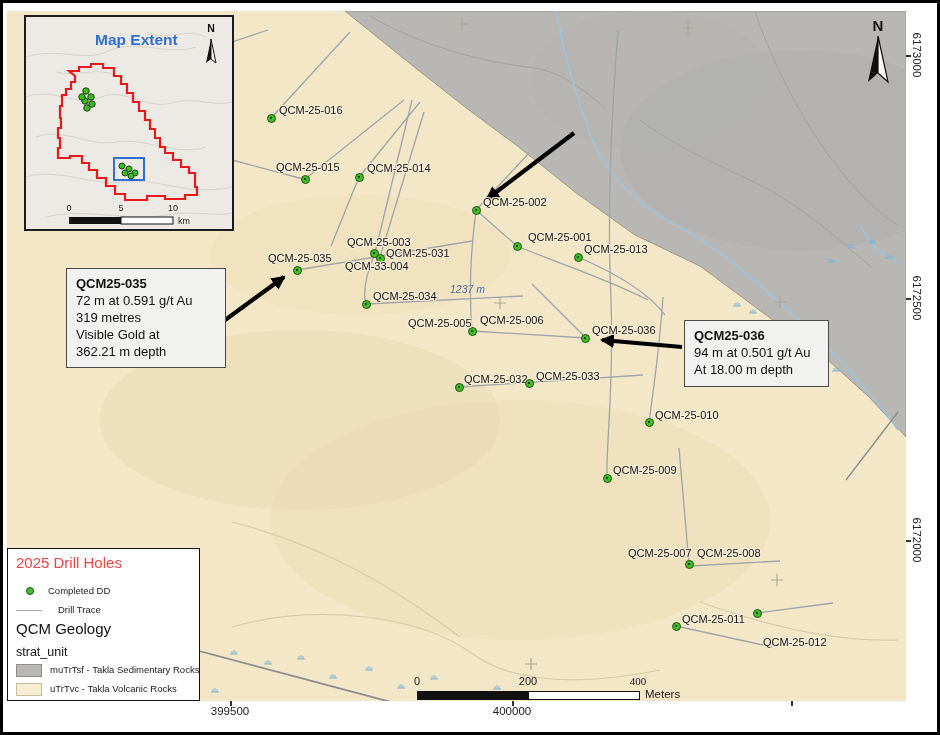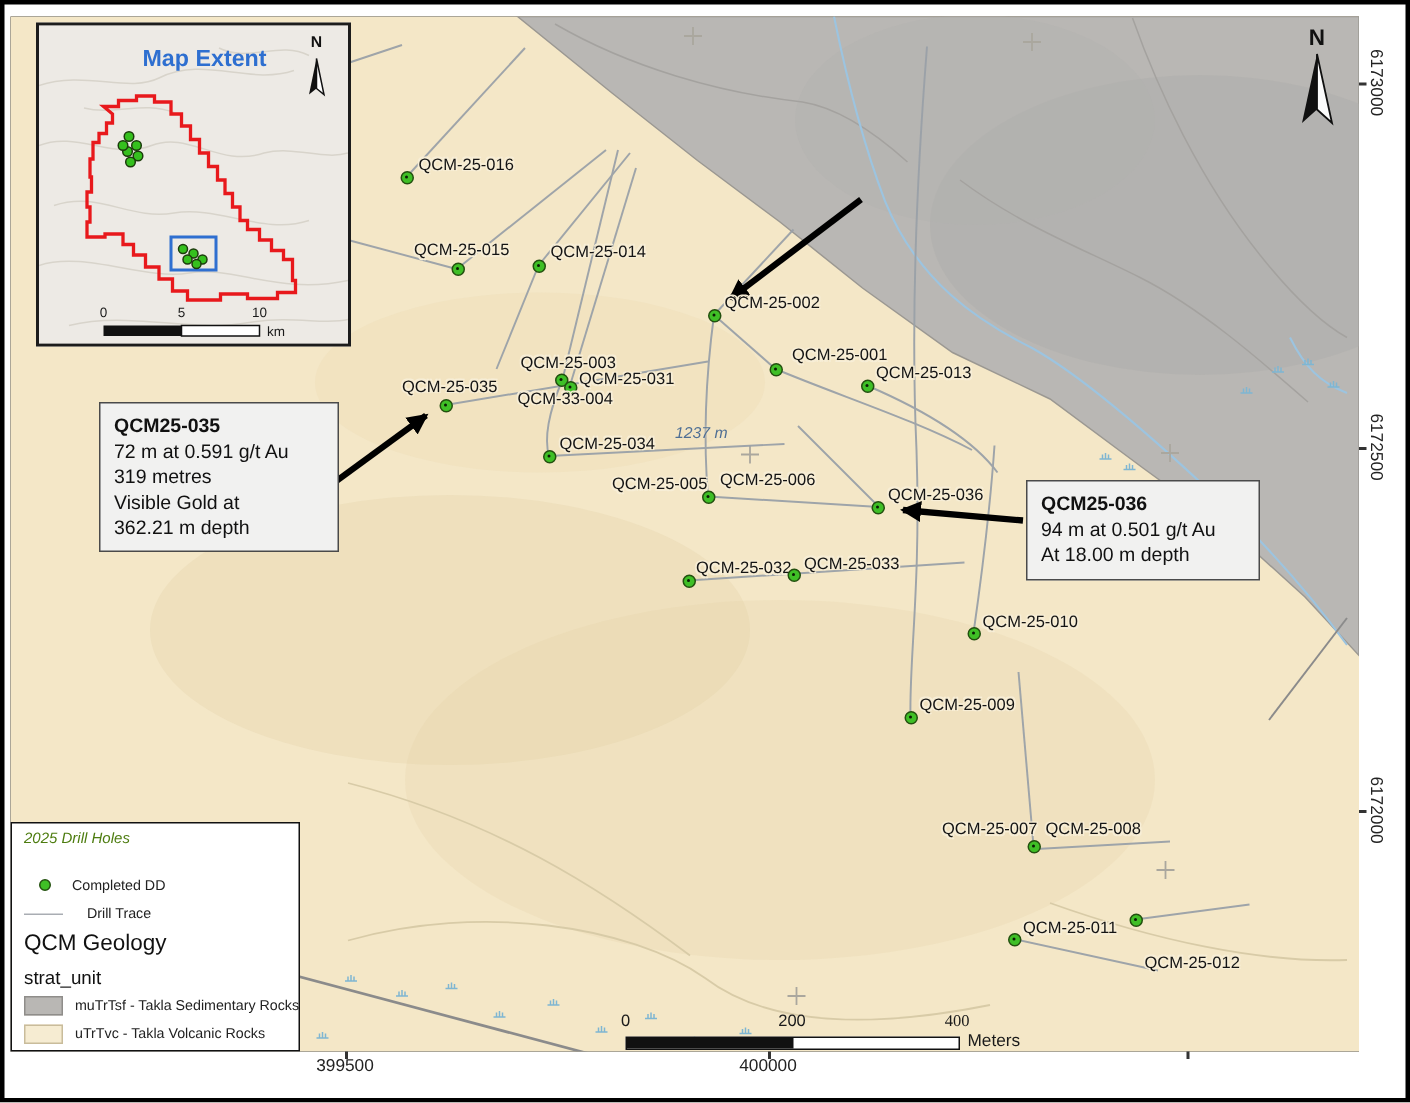--- a/index.html
+++ b/index.html
@@ -13,24 +13,24 @@
   .hole-dot::after{content:"";position:absolute;left:2px;top:2px;width:2.5px;height:2.5px;border-radius:50%;background:#0b1d04;}
   .hole-label{position:absolute;font-size:11px;color:#141414;white-space:nowrap;
     text-shadow:-1px -1px 0 #f7eed7,1px -1px 0 #f7eed7,-1px 1px 0 #f7eed7,1px 1px 0 #f7eed7,0 0 2px #f7eed7;}
   .spot-elev{position:absolute;left:450px;top:283px;font-size:10.5px;font-style:italic;color:#4f6f94;z-index:3;
     text-shadow:0 0 2px #f4e7c7;}
   .callout{position:absolute;background:#f1f1f0;border:1.4px solid #4a4a4a;padding:7px 9px;z-index:6;
     font-size:13px;line-height:1.3;color:#111;box-sizing:border-box;}
   .callout .co-title{font-weight:bold;}
   .co-002{left:508px;top:68px;width:147px;}
   .co-035{left:66px;top:268px;width:160px;}
-  .co-036{left:684px;top:320px;width:156px;}
+  .co-036{left:684px;top:320px;width:145px;}
   .legend{position:absolute;left:7px;top:548px;width:193px;height:153px;background:#fff;border:1.6px solid #111;
     box-sizing:border-box;z-index:8;}
-  .legend .lg-title{position:absolute;left:8px;top:5px;font-size:10px;color:#4d7c0f;font-style:italic;}
+  .legend .lg-title{position:absolute;left:8px;top:5px;font-size:15px;color:#ef4444;}
   .legend .lg-title2{position:absolute;left:8px;top:71px;font-size:15px;color:#111;}
   .legend .lg-sub{position:absolute;left:8px;top:96px;font-size:12.5px;color:#111;}
   .legend .lg-row{position:absolute;left:8px;font-size:9.5px;color:#222;white-space:nowrap;}
   .legend .lg-dot{display:inline-block;width:8px;height:8px;border-radius:50%;background:#3fbf26;border:1.5px solid #23500f;box-sizing:border-box;vertical-align:middle;margin:0 14px 0 10px;position:relative;}
   .legend .lg-line{display:inline-block;width:26px;height:0;border-top:1.4px solid #a9adb3;vertical-align:middle;margin-right:8px;}
   .legend .lg-swatch{display:inline-block;width:26px;height:13px;vertical-align:middle;margin-right:8px;box-sizing:border-box;}
   .legend .sw-sed{background:#b9b7b4;border:1px solid #8f8d8a;}
   .legend .sw-volc{background:#f6ecd2;border:1px solid #c9bc9b;}
   .inset{position:absolute;left:24px;top:15px;width:206px;height:212px;border:2px solid #1c1c1c;background:#edeae5;box-sizing:content-box;z-index:8;}
   .inset-title{position:absolute;left:69px;top:14px;font-size:15.5px;font-weight:600;color:#2e6fd0;z-index:3;}

